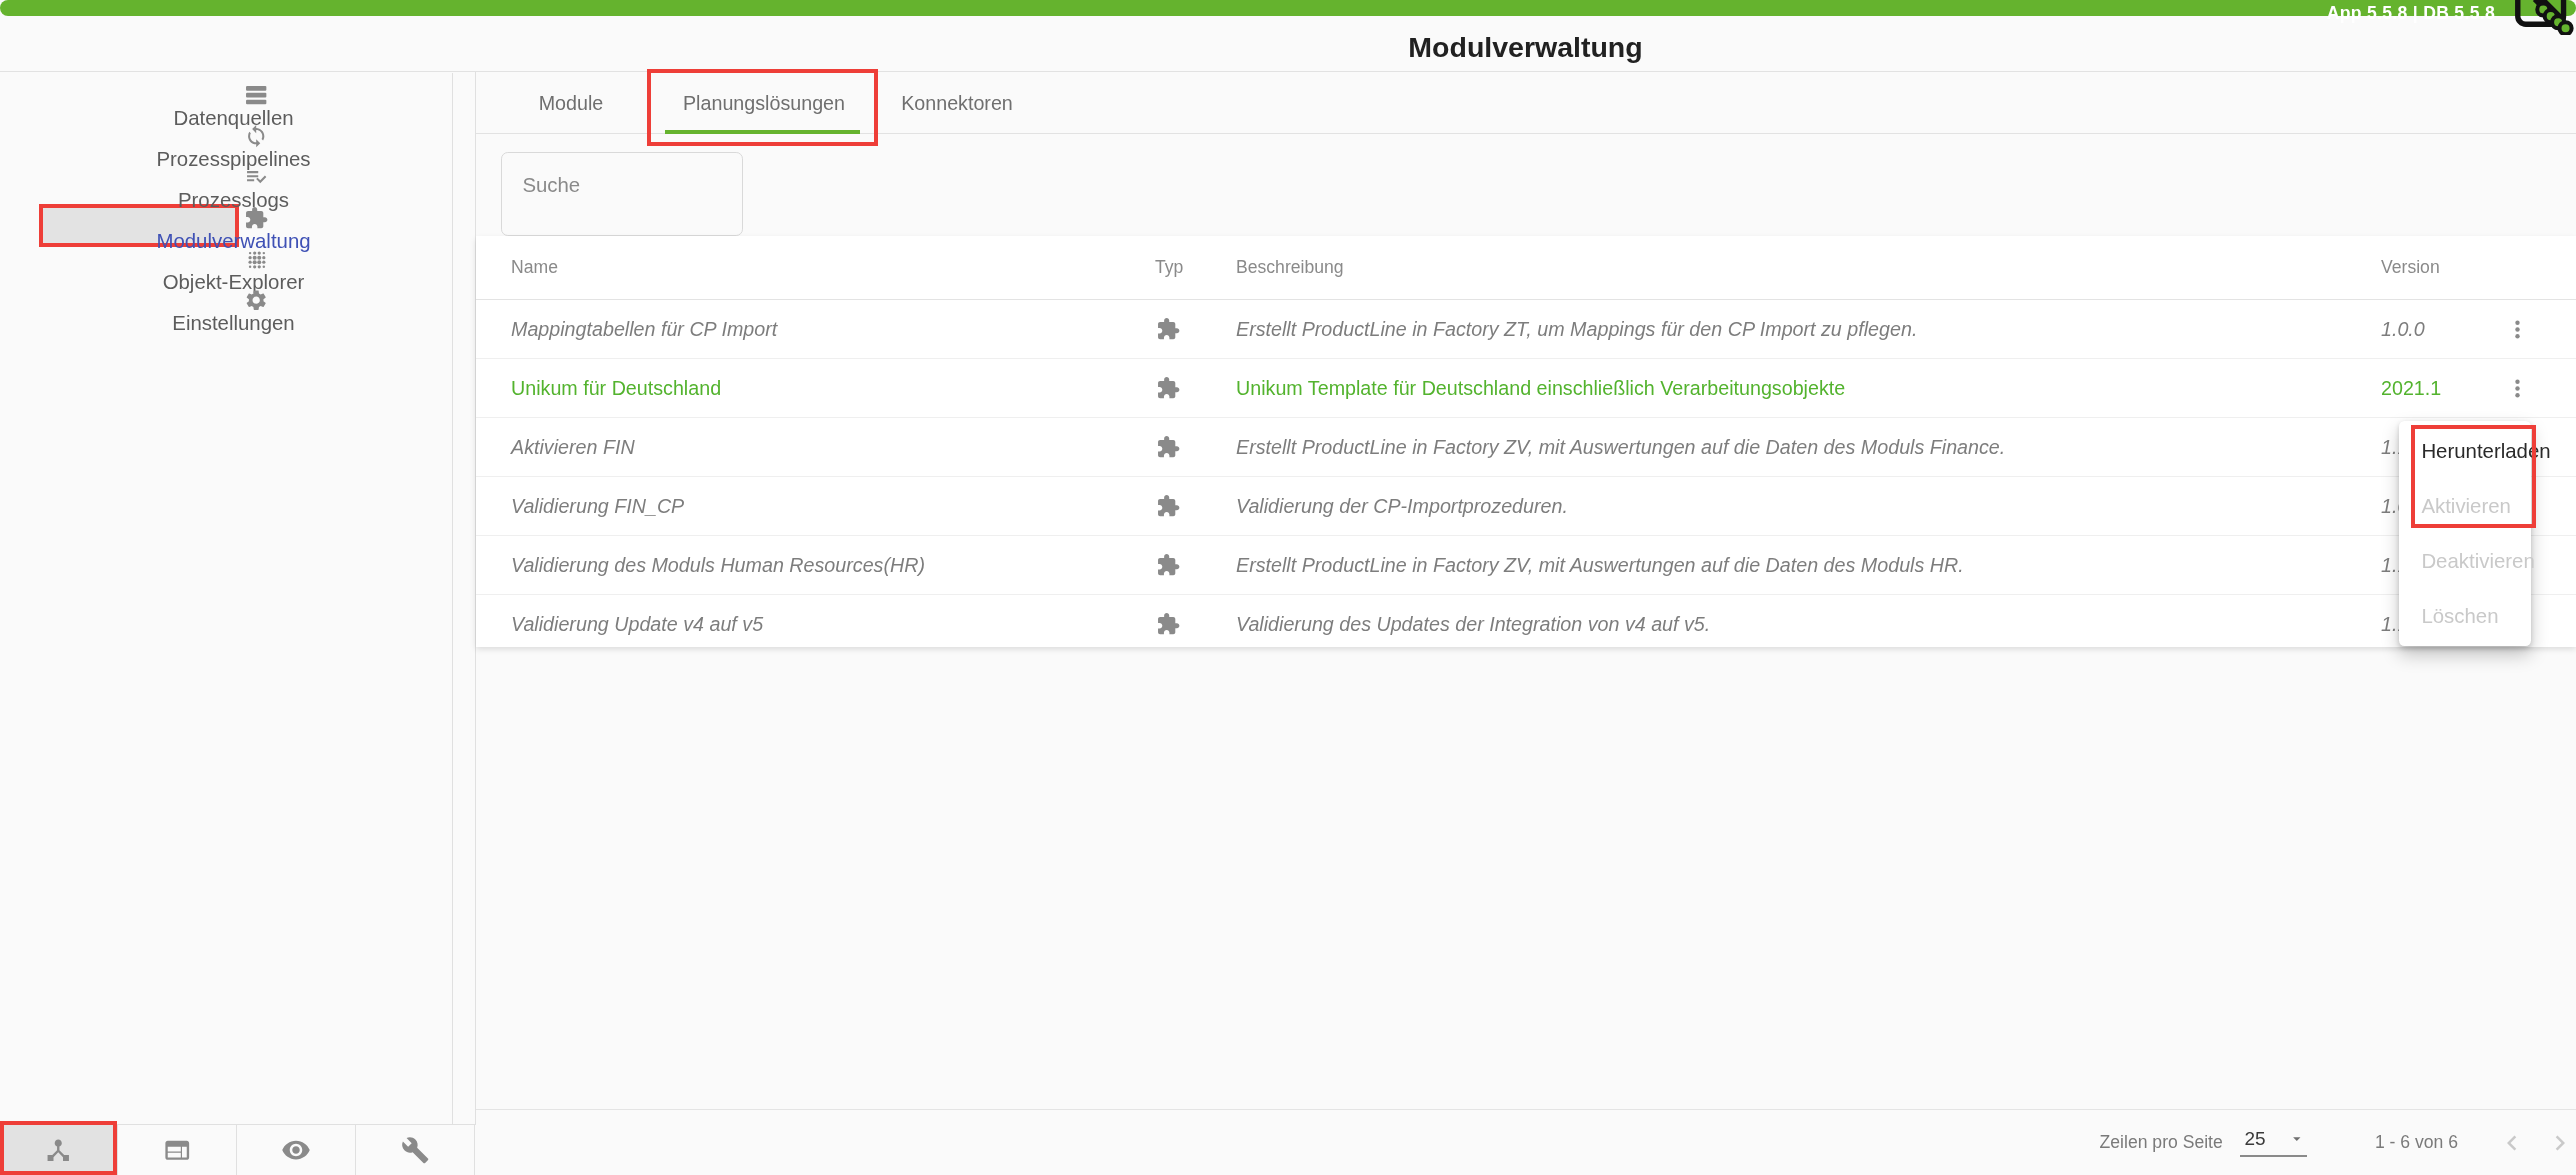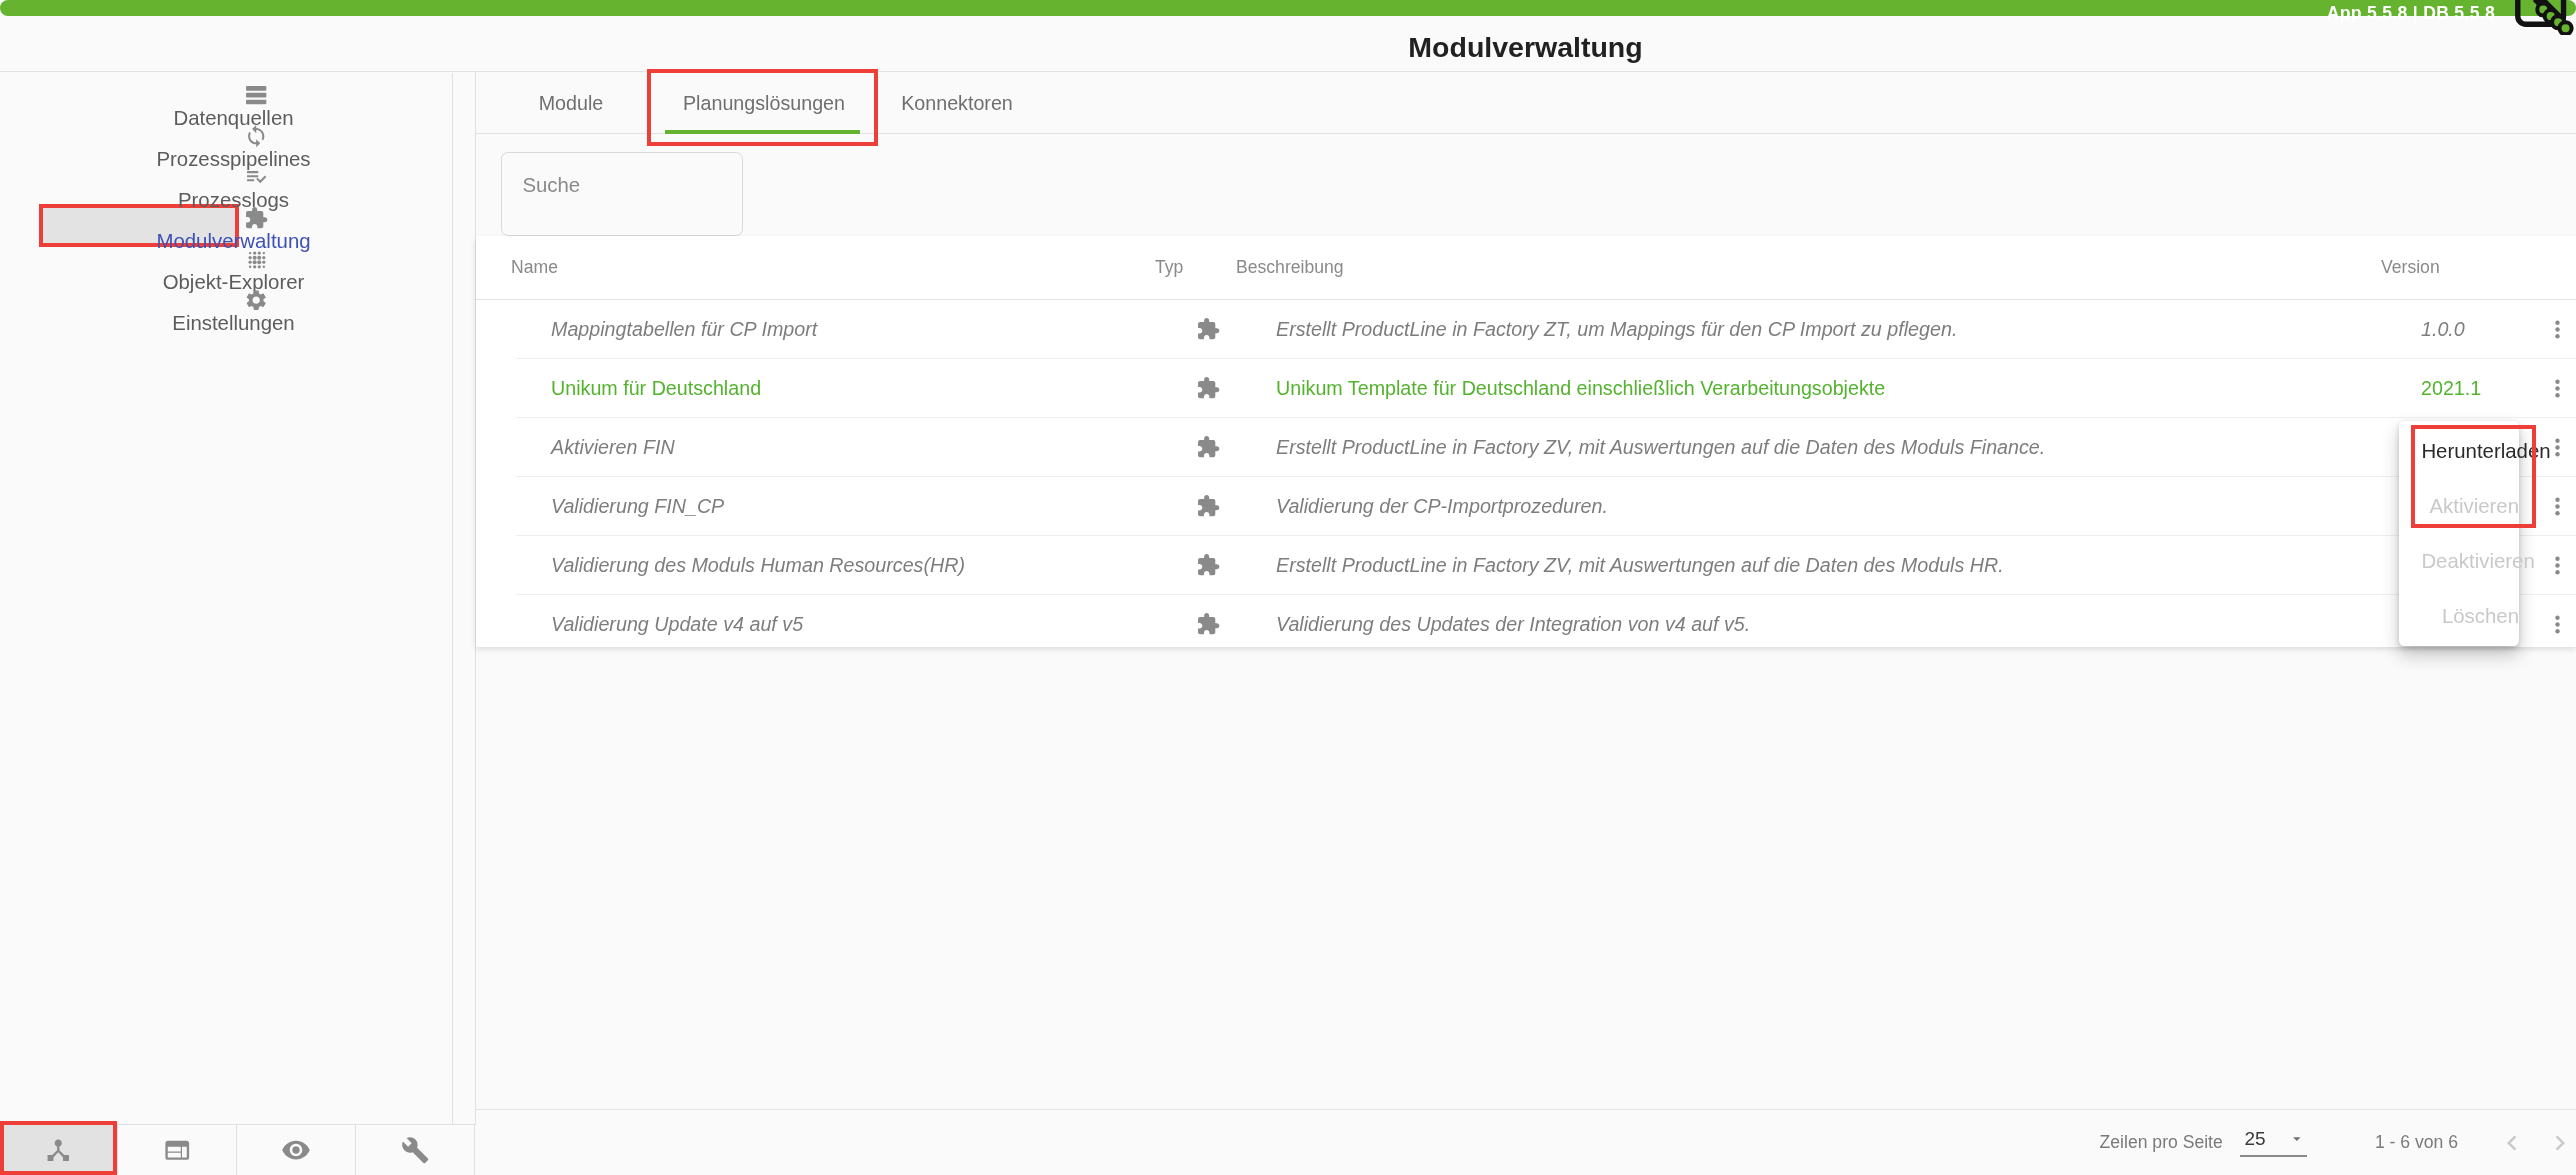--- a/index.html
+++ b/index.html
@@ -51,33 +51,33 @@
                     box-sizing:border-box;padding:0 6.8px 17.6px 20.4px;font-size:20.4px;color:#555;
                     font-family:"Liberation Sans",sans-serif;}
   .search-box input::placeholder{color:#8a8a8a;opacity:1;}
 
   
   .table-card{position:absolute;left:0;right:0;top:163px;height:411px;background:#ffffff;
               box-shadow:0 3.4px 6.1px rgba(0,0,0,0.13);z-index:1;}
   .t-head,.t-row{display:grid;grid-template-columns:679px 81px 1145px 119px 34px 1fr;
                  align-items:center;}
   .t-head{height:63px;border-bottom:1.4px solid #e3e3e3;font-size:17.6px;color:#8a8a8a;}
-  .t-row{height:58px;border-bottom:1.4px solid #efefef;font-size:19.7px;font-style:italic;color:#7d7d7d;margin-left:40px;}
+  .t-row{height:58px;border-bottom:1.4px solid #efefef;font-size:19.7px;font-style:italic;color:#7d7d7d;}
   .t-row:last-child{border-bottom:none;}
   .t-row.active{color:#53b32e;font-style:normal;}
   .c1{padding-left:35px;}
   .c-typ svg{display:block;margin-left:1.4px;fill:#8a8a8a;}
   .c-version{white-space:nowrap;overflow:hidden;}
   .c-dots{display:flex;justify-content:center;cursor:pointer;}
   .c-dots svg{fill:#8a8a8a;}
 
   
-  .ctx-menu{position:absolute;left:1923px;top:348px;width:120px;height:225px;background:#ffffff;
+  .ctx-menu{position:absolute;left:1923px;top:348px;width:132px;height:225px;background:#ffffff;
             border-radius:5.4px;box-shadow:0 8.1px 17.6px rgba(0,0,0,0.22),0 2px 5.4px rgba(0,0,0,0.16);
-            z-index:5;padding-top:2.7px;box-sizing:border-box;text-align:right;}
+            z-index:5;padding-top:2.7px;box-sizing:border-box;}
   .menu-item{height:55px;line-height:55px;padding-left:22.4px;font-size:20.4px;color:#2a2a2a;cursor:pointer;}
   .menu-item.disabled{color:#c9c9c9;cursor:default;}
   .menu-annotation{position:absolute;left:1935px;top:352px;width:125px;height:103px;
                    border:4.1px solid #ee3e38;box-sizing:border-box;z-index:6;pointer-events:none;}
 
   
   .paginator{position:absolute;left:0;right:0;bottom:0;height:65px;background:#fafafa;
              border-top:1.4px solid #e4e4e4;display:flex;align-items:center;justify-content:flex-end;
              font-size:17.6px;color:#7a7a7a;text-align:right;}
   .rpp-select{display:flex;align-items:flex-end;justify-content:space-between;margin-left:17.6px;

